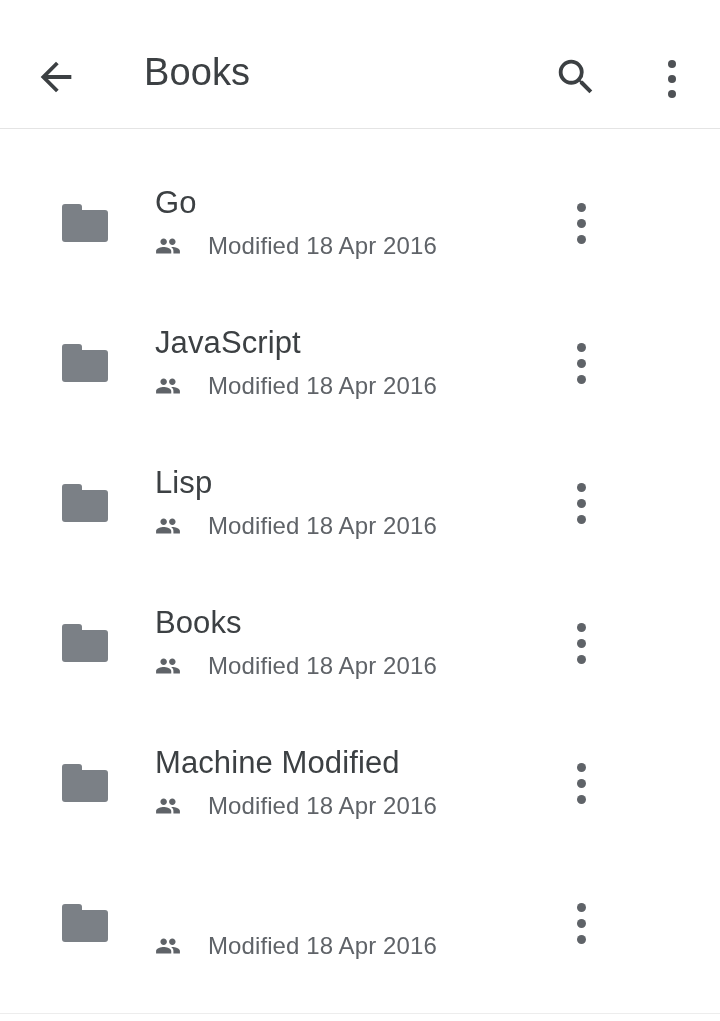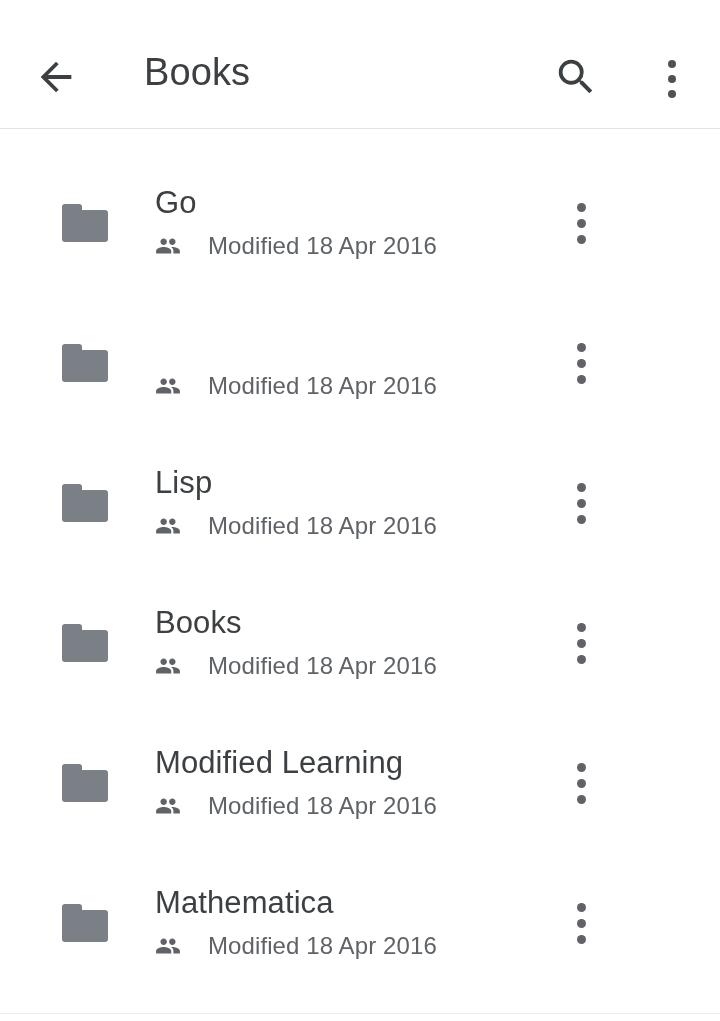--- a/index.html
+++ b/index.html
@@ -291,20 +291,21 @@
           </span>
       </div>
     </div>
 
     <div class="row">
       <div class="row-folder-icon">
         <div class="folder-tab"></div>
           <div class="folder-shape"></div>
       </div>
       <div class="row-text">
+        <div class="row-title">JavaScript</div>
         <div class="row-sub">
           <span class="people-icon">
             <svg width="26" height="26" viewBox="0 0 24 24" aria-hidden="true">
               <path d="M16 11c1.66 0 2.99-1.34 2.99-3S17.66 5 16 5c-1.66 0-3 1.34-3 3s1.34 3 3 3zm-8 0c1.66 0 2.99-1.34 2.99-3S9.66 5 8 5C6.34 5 5 6.34 5 8s1.34 3 3 3zm0 2c-2.33 0-7 1.17-7 3.5V19h14v-2.5c0-2.33-4.67-3.5-7-3.5zm8 0c-.29 0-.62.02-.97.05 1.16.84 1.97 1.97 1.97 3.45V19h6v-2.5c0-2.33-4.67-3.5-7-3.5z" fill="#5f6368"></path>
             </svg>
           </span>
           <span class="row-sub-text">Modified 18 Apr 2016</span>
         </div>
       </div>
       <div class="row-overflow">
@@ -365,46 +366,45 @@
           </span>
       </div>
     </div>
 
     <div class="row">
       <div class="row-folder-icon">
         <div class="folder-tab"></div>
           <div class="folder-shape"></div>
       </div>
       <div class="row-text">
-        <div class="row-title">Modified Learning</div>
-        <div class="row-sub">
-          <span class="people-icon">
-            <svg width="26" height="26" viewBox="0 0 24 24" aria-hidden="true">
-              <path d="M16 11c1.66 0 2.99-1.34 2.99-3S17.66 5 16 5c-1.66 0-3 1.34-3 3s1.34 3 3 3zm-8 0c1.66 0 2.99-1.34 2.99-3S9.66 5 8 5C6.34 5 5 6.34 5 8s1.34 3 3 3zm0 2c-2.33 0-7 1.17-7 3.5V19h14v-2.5c0-2.33-4.67-3.5-7-3.5zm8 0c-.29 0-.62.02-.97.05 1.16.84 1.97 1.97 1.97 3.45V19h6v-2.5c0-2.33-4.67-3.5-7-3.5z" fill="#5f6368"></path>
-            </svg>
-          </span>
-          <span class="row-sub-text">Modified 18 Apr 2016</span>
-        </div>
-      </div>
-      <div class="row-overflow">
-        <span class="dots dots-row">
-            <i></i>
-            <i></i>
-            <i></i>
-          </span>
-      </div>
-    </div>
-
-    <div class="row">
-      <div class="row-folder-icon">
-        <div class="folder-tab"></div>
-          <div class="folder-shape"></div>
-      </div>
-      <div class="row-text">
-        <div class="row-title">Mathematica</div>
+        <div class="row-title">Machine Modified</div>
+        <div class="row-sub">
+          <span class="people-icon">
+            <svg width="26" height="26" viewBox="0 0 24 24" aria-hidden="true">
+              <path d="M16 11c1.66 0 2.99-1.34 2.99-3S17.66 5 16 5c-1.66 0-3 1.34-3 3s1.34 3 3 3zm-8 0c1.66 0 2.99-1.34 2.99-3S9.66 5 8 5C6.34 5 5 6.34 5 8s1.34 3 3 3zm0 2c-2.33 0-7 1.17-7 3.5V19h14v-2.5c0-2.33-4.67-3.5-7-3.5zm8 0c-.29 0-.62.02-.97.05 1.16.84 1.97 1.97 1.97 3.45V19h6v-2.5c0-2.33-4.67-3.5-7-3.5z" fill="#5f6368"></path>
+            </svg>
+          </span>
+          <span class="row-sub-text">Modified 18 Apr 2016</span>
+        </div>
+      </div>
+      <div class="row-overflow">
+        <span class="dots dots-row">
+            <i></i>
+            <i></i>
+            <i></i>
+          </span>
+      </div>
+    </div>
+
+    <div class="row">
+      <div class="row-folder-icon">
+        <div class="folder-tab"></div>
+          <div class="folder-shape"></div>
+      </div>
+      <div class="row-text">
         <div class="row-sub">
           <span class="people-icon">
             <svg width="26" height="26" viewBox="0 0 24 24" aria-hidden="true">
               <path d="M16 11c1.66 0 2.99-1.34 2.99-3S17.66 5 16 5c-1.66 0-3 1.34-3 3s1.34 3 3 3zm-8 0c1.66 0 2.99-1.34 2.99-3S9.66 5 8 5C6.34 5 5 6.34 5 8s1.34 3 3 3zm0 2c-2.33 0-7 1.17-7 3.5V19h14v-2.5c0-2.33-4.67-3.5-7-3.5zm8 0c-.29 0-.62.02-.97.05 1.16.84 1.97 1.97 1.97 3.45V19h6v-2.5c0-2.33-4.67-3.5-7-3.5z" fill="#5f6368"></path>
             </svg>
           </span>
           <span class="row-sub-text">Modified 18 Apr 2016</span>
         </div>
       </div>
       <div class="row-overflow">

